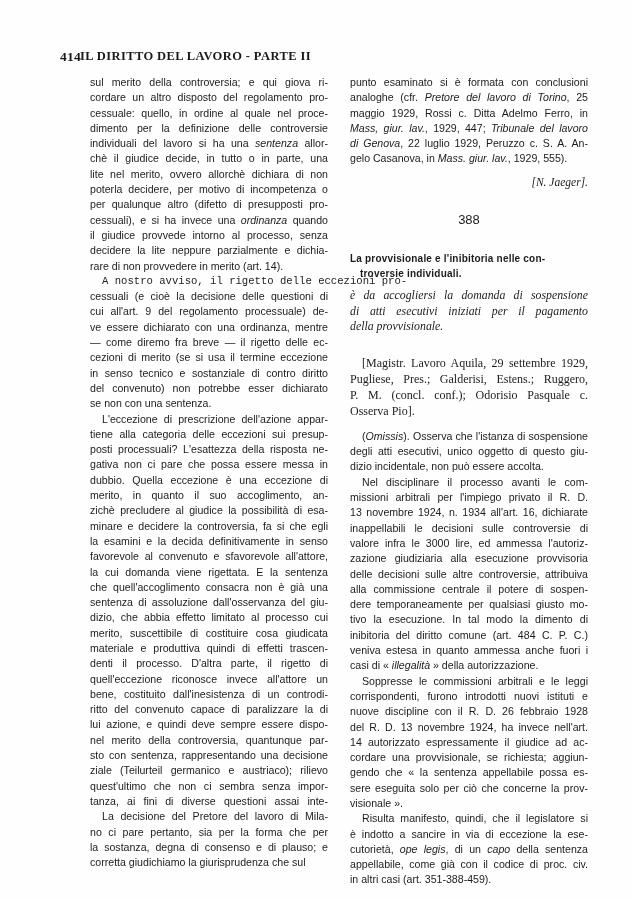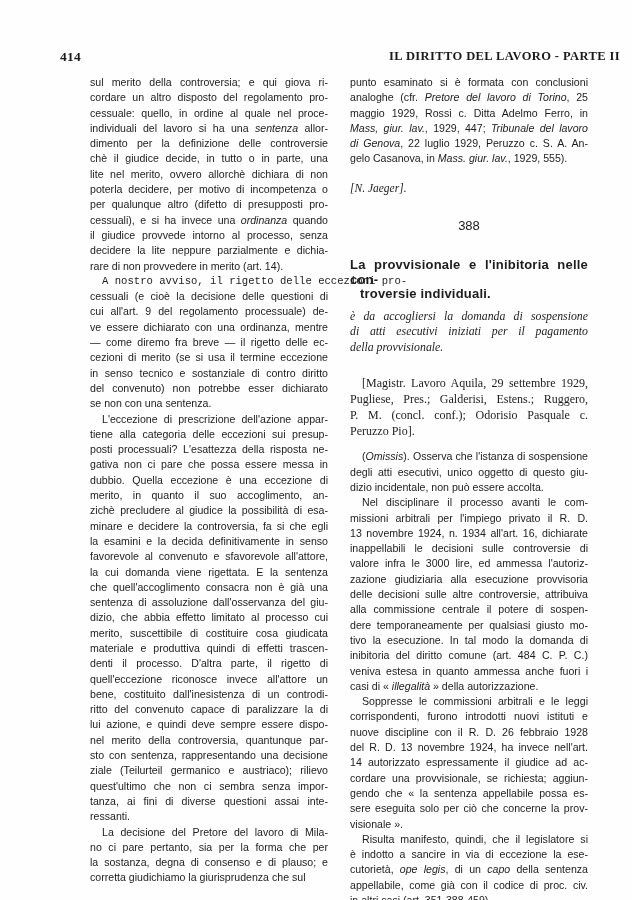--- a/index.html
+++ b/index.html
@@ -1,52 +1,52 @@
 <!DOCTYPE html>
 <html><head>
   <meta charset="utf-8">
   <style>
     html, body { margin: 0; padding: 0; background: #ffffff; }
     body { width: 636px; height: 900px; position: relative; overflow: hidden; color: #1a1a1a; font-family: "Liberation Serif", serif; }
     .page { position: absolute; left: 0; top: 0; width: 632px; height: 900px; background: #fefefe; }
     .running-head { position: absolute; top: 49px; left: 60px; width: 560px; height: 18px; }
     .page-number { position: absolute; left: 0; top: 0; font-size: 13.5px; font-weight: bold; letter-spacing: 0.3px; }
-    .journal-title { position: absolute; left: 0; right: 0; top: 0; text-align: right; font-size: 12.5px; font-weight: bold; letter-spacing: 0.4px; padding-left: 20px; }
+    .journal-title { position: absolute; left: 0; right: 0; top: 0; text-align: left; font-size: 12.5px; font-weight: bold; letter-spacing: 0.4px; padding-left: 20px; }
     .col { position: absolute; top: 75px; font-family: "Liberation Sans", sans-serif; font-size: 10.6px; line-height: 15.3px; text-align: justify; color: #1c1c1c; }
     .col-left { left: 90px; width: 238px; }
     .col-right { left: 350px; width: 238px; }
     p { margin: 0; }
     .line { display: block; text-align: justify; text-align-last: justify; white-space: nowrap; }
     .line.last { text-align-last: left; }
     i, .it { font-style: italic; }
-    .signature { text-align: left; margin-top: 14px; font-family: "Liberation Serif", serif; font-size: 11.5px; }
+    .signature { text-align: right; margin-top: 8px; font-family: "Liberation Serif", serif; font-size: 11.5px; }
     .case-number { text-align: center; font-family: "Liberation Sans", sans-serif; font-size: 13px; margin-top: 22px; margin-bottom: 6px; }
-    .case-title { font-weight: bold; font-size: 13px; line-height: 14.5px; letter-spacing: 0.2px; margin-top: 25px; }
+    .case-title { font-weight: bold; font-size: 10px; line-height: 14.5px; letter-spacing: 0.2px; margin-top: 25px; }
     .case-title .l2 { padding-left: 10px; }
     .maxim { font-family: "Liberation Serif", serif; font-style: italic; font-size: 11.8px; line-height: 15.5px; margin-top: 7px; }
     .court-ref { font-family: "Liberation Serif", serif; font-size: 12px; line-height: 16px; margin-top: 20px; }
     .body-start { margin-top: 10px; }
   </style>
 </head>
 <body>
 
 <div class="page">
 
   <div class="running-head">
     <span class="page-number">414</span>
     <span class="journal-title">IL DIRITTO DEL LAVORO - PARTE II</span>
   </div>
 
   <div class="col col-left">
     <p>
         <span class="line">sul merito della controversia; e qui giova ri-</span>
         <span class="line">cordare un altro disposto del regolamento pro-</span>
         <span class="line">cessuale: quello, in ordine al quale nel proce-</span>
+        <span class="line">dimento per la definizione delle controversie</span>
         <span class="line">individuali del lavoro si ha una <i>sentenza</i> allor-</span>
-        <span class="line">dimento per la definizione delle controversie</span>
         <span class="line">chè il giudice decide, in tutto o in parte, una</span>
         <span class="line">lite nel merito, ovvero allorchè dichiara di non</span>
         <span class="line">poterla decidere, per motivo di incompetenza o</span>
         <span class="line">per qualunque altro (difetto di presupposti pro-</span>
         <span class="line">cessuali), e si ha invece una <i>ordinanza</i> quando</span>
         <span class="line">il giudice provvede intorno al processo, senza</span>
         <span class="line">decidere la lite neppure parzialmente e dichia-</span>
         <span class="line last">rare di non provvedere in merito (art. 14).</span>
       </p>
     <p class="indent-first">
@@ -80,21 +80,20 @@
         <span class="line">denti il processo. D'altra parte, il rigetto di</span>
         <span class="line">quell'eccezione riconosce invece all'attore un</span>
         <span class="line">bene, costituito dall'inesistenza di un controdi-</span>
         <span class="line">ritto del convenuto capace di paralizzare la di</span>
         <span class="line">lui azione, e quindi deve sempre essere dispo-</span>
         <span class="line">nel merito della controversia, quantunque par-</span>
         <span class="line">sto con sentenza, rappresentando una decisione</span>
         <span class="line">ziale (Teilurteil germanico e austriaco); rilievo</span>
         <span class="line">quest'ultimo che non ci sembra senza impor-</span>
         <span class="line">tanza, ai fini di diverse questioni assai inte-</span>
-        <span class="line last">ressanti.</span>
       </p>
     <p class="indent-first">
         <span class="line" style="padding-left: 12px;">La decisione del Pretore del lavoro di Mila-</span>
         <span class="line">no ci pare pertanto, sia per la forma che per</span>
         <span class="line">la sostanza, degna di consenso e di plauso; e</span>
         <span class="line last">corretta giudichiamo la giurisprudenza che sul</span>
       </p>
   </div>
 
   <div class="col col-right">
@@ -115,38 +114,38 @@
     </div>
     <p class="maxim indent-first">
         <span class="line">è da accogliersi la domanda di sospensione</span>
         <span class="line">di atti esecutivi iniziati per il pagamento</span>
         <span class="line last">della provvisionale.</span>
       </p>
     <p class="court-ref indent-first">
         <span class="line" style="padding-left: 12px;">[Magistr. Lavoro Aquila, 29 settembre 1929,</span>
         <span class="line">Pugliese, Pres.; Galderisi, Estens.; Ruggero,</span>
         <span class="line">P. M. (concl. conf.); Odorisio Pasquale c.</span>
-        <span class="line last">Peruzzo Pio].</span>
+        <span class="line last">Osserva Pio].</span>
       </p>
     <p class="body-start indent-first">
         <span class="line" style="padding-left: 12px;">(<i>Omissis</i>). Osserva che l'istanza di sospensione</span>
         <span class="line">degli atti esecutivi, unico oggetto di questo giu-</span>
         <span class="line last">dizio incidentale, non può essere accolta.</span>
       </p>
     <p class="indent-first">
         <span class="line" style="padding-left: 12px;">Nel disciplinare il processo avanti le com-</span>
         <span class="line">missioni arbitrali per l'impiego privato il R. D.</span>
         <span class="line">13 novembre 1924, n. 1934 all'art. 16, dichiarate</span>
         <span class="line">inappellabili le decisioni sulle controversie di</span>
         <span class="line">valore infra le 3000 lire, ed ammessa l'autoriz-</span>
         <span class="line">zazione giudiziaria alla esecuzione provvisoria</span>
         <span class="line">delle decisioni sulle altre controversie, attribuiva</span>
         <span class="line">alla commissione centrale il potere di sospen-</span>
         <span class="line">dere temporaneamente per qualsiasi giusto mo-</span>
-        <span class="line">tivo la esecuzione. In tal modo la domanda di</span>
+        <span class="line">tivo la esecuzione. In tal modo la dimento di</span>
         <span class="line">inibitoria del diritto comune (art. 484 C. P. C.)</span>
         <span class="line">veniva estesa in quanto ammessa anche fuori i</span>
         <span class="line last">casi di « <i>illegalità</i> » della autorizzazione.</span>
       </p>
     <p class="indent-first">
         <span class="line" style="padding-left: 12px;">Soppresse le commissioni arbitrali e le leggi</span>
         <span class="line">corrispondenti, furono introdotti nuovi istituti e</span>
         <span class="line">nuove discipline con il R. D. 26 febbraio 1928</span>
         <span class="line">del R. D. 13 novembre 1924, ha invece nell'art.</span>
         <span class="line">14 autorizzato espressamente il giudice ad ac-</span>

